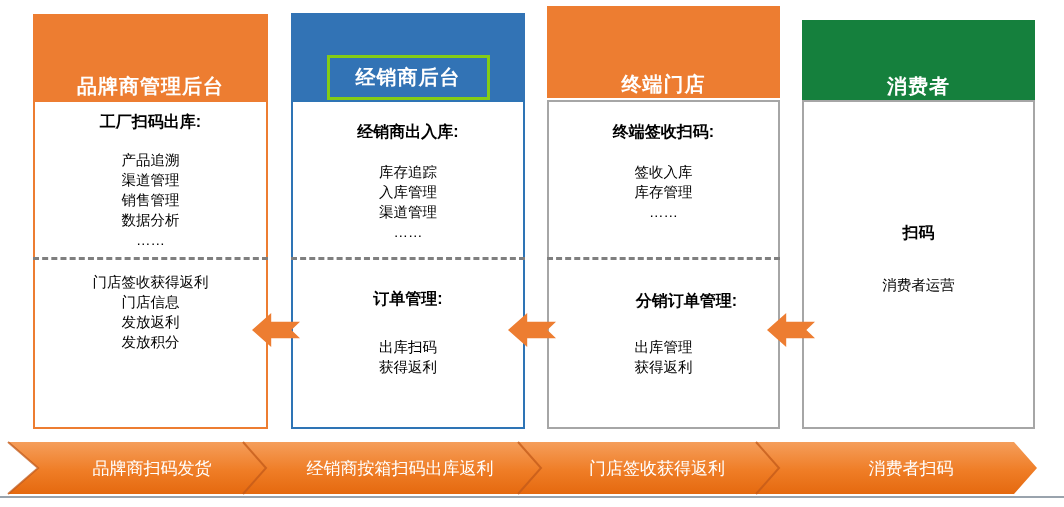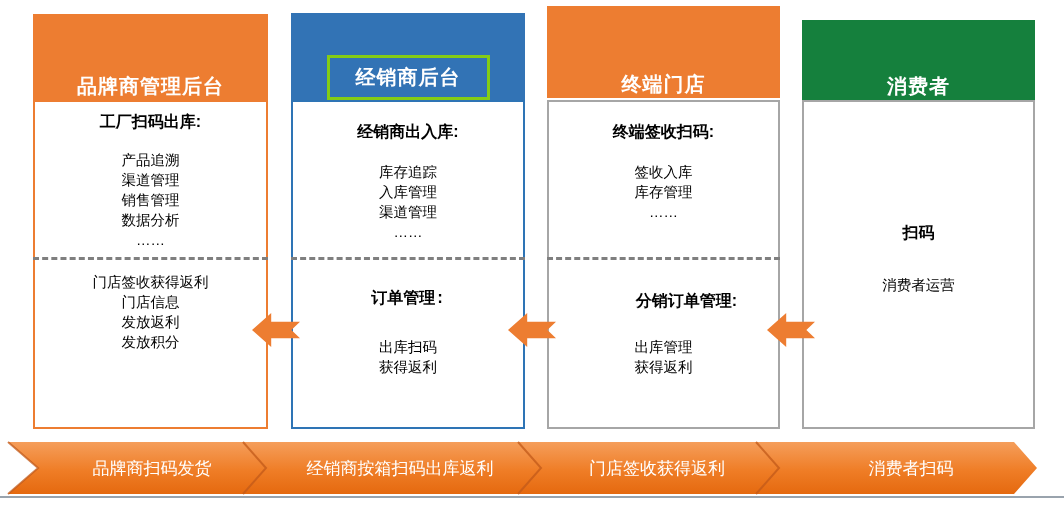--- a/index.html
+++ b/index.html
@@ -17,21 +17,21 @@
     border-left:22px solid transparent;border-right:22px solid transparent;
     border-top:11px solid #ED7D31;transform:translateX(-50%);}
   .notch.blue{border-top-color:#3273B5;}
   .body{position:absolute;left:0;right:0;top:100px;height:325px;background:#fff;border:2px solid #A6A6A6;}
   .body.orange{border-color:#ED7D31;padding-left:16px;}
   .body.blue{border-color:#2E74B5;padding-left:27px;}
   .divider{position:absolute;left:-2px;right:-2px;top:155px;border-top:3px dashed #7F7F7F;}
   .sec{position:absolute;left:0;right:0;text-align:center;}
   .t{font-weight:bold;font-size:16px;line-height:24px;}
   .it{font-size:14.5px;line-height:20px;}
-  .mb16{margin-bottom:16px;}.mb18{margin-bottom:18px;}.mb24{margin-bottom:24px;margin-left:46px;}.mb26{margin-bottom:26px;font-family:Liberation Mono, monospace;}.mb14{margin-bottom:30px;}
+  .mb16{margin-bottom:16px;}.mb18{margin-bottom:18px;}.mb24{margin-bottom:24px;margin-left:46px;}.mb26{margin-bottom:26px;}.mb14{margin-bottom:30px;}
   .larrow{
     position:absolute;top:313px;width:48px;height:34px;background:#ED7D31;
     clip-path:polygon(0 50%,40% 0,40% 26%,100% 26%,82% 50%,100% 74%,40% 74%,40% 100%);
   }
   .banner{position:absolute;left:0;top:441px;width:1064px;height:54px;}
   .bottom-rule{position:absolute;left:0;top:496px;width:1064px;height:2px;background:#99A3AD;}
   .banner text{fill:#fff;font-size:17px;font-family:"Liberation Sans","DejaVu Sans",sans-serif;}
 </style>
 </head>
 <body>

